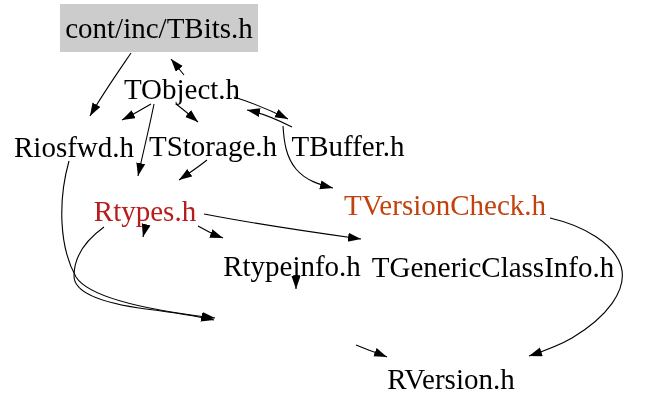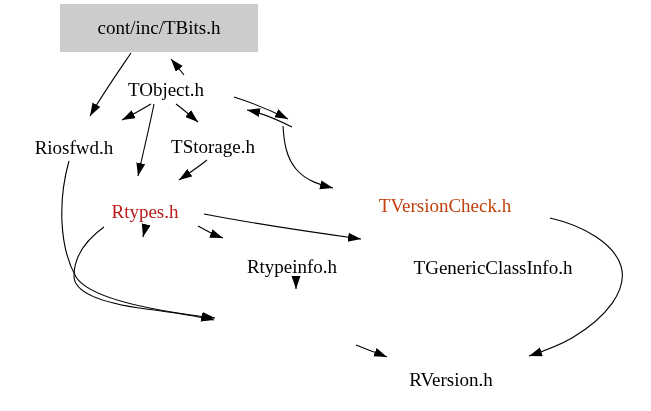--- a/index.html
+++ b/index.html
@@ -29,21 +29,21 @@
   #node-layer {
     position: absolute;
     left: 0;
     top: 0;
     width: 651px;
     height: 411px;
   }
   .node {
     position: absolute;
     transform: translate(-50%, -50%);
-    font-size: 19px;
+    font-size: 29px;
     line-height: 1;
     white-space: nowrap;
     color: #000000;
     cursor: pointer;
   }
   .node.highlighted {
     cursor: default;
     text-align: center;
   }
 </style>
@@ -72,22 +72,23 @@
         <path class="edge" d="M204,214 C256,224 310,232 361,239" stroke="#000000" marker-end="url(#arrow)"></path>
         <path class="edge" d="M69,161 C58,200 59,247 76,277 C90,299 155,311 215,318" stroke="#000000" marker-end="url(#arrow)"></path>
         <path class="edge" d="M104,227 C86,240 74,257 74,276 C74,293 101,303 146,309 C170,312 196,316 214,320" stroke="#000000" marker-end="url(#arrow)"></path>
         <path class="edge" d="M296,279 C296,282 296,285 296,289" stroke="#000000" marker-end="url(#arrow)"></path>
         <path class="edge" d="M356,345 C368,350 377,353 387,357" stroke="#000000" marker-end="url(#arrow)"></path>
         <path class="edge" d="M550,218 C585,226 614,244 621,266 C628,290 607,317 572,338 C560,345 544,351 529,356" stroke="#000000" marker-end="url(#arrow)"></path>
       </g>
   </svg>
   <div id="node-layer">
       <div class="node highlighted" style="left: 159px; top: 28px; color: rgb(0, 0, 0); background: rgb(204, 204, 204); width: 198px; height: 48px; line-height: 48px;">cont/inc/TBits.h</div>
-      <div class="node" style="left: 166px; top: 89px; color: rgb(0, 0, 0);">TObject.h</div>
+      <div class="node" style="left: 182px; top: 89px; color: rgb(0, 0, 0);">TObject.h</div>
       <div class="node" style="left: 74px; top: 147px; color: rgb(0, 0, 0);">Riosfwd.h</div>
       <div class="node" style="left: 213px; top: 146px; color: rgb(0, 0, 0);">TStorage.h</div>
+      <div class="node" style="left: 348px; top: 146px; color: rgb(0, 0, 0);">TBuffer.h</div>
       <div class="node" style="left: 145px; top: 211px; color: #b91c1c;">Rtypes.h</div>
       <div class="node" style="left: 445px; top: 205px; color: #c2410c;">TVersionCheck.h</div>
       <div class="node" style="left: 292px; top: 266px; color: rgb(0, 0, 0);">Rtypeinfo.h</div>
       <div class="node" style="left: 493px; top: 267px; color: rgb(0, 0, 0); font-family: Liberation Serif, serif;">TGenericClassInfo.h</div>
       <div class="node" style="left: 451px; top: 379px; color: rgb(0, 0, 0);">RVersion.h</div>
     </div>
 </div>
 
 </body></html>

